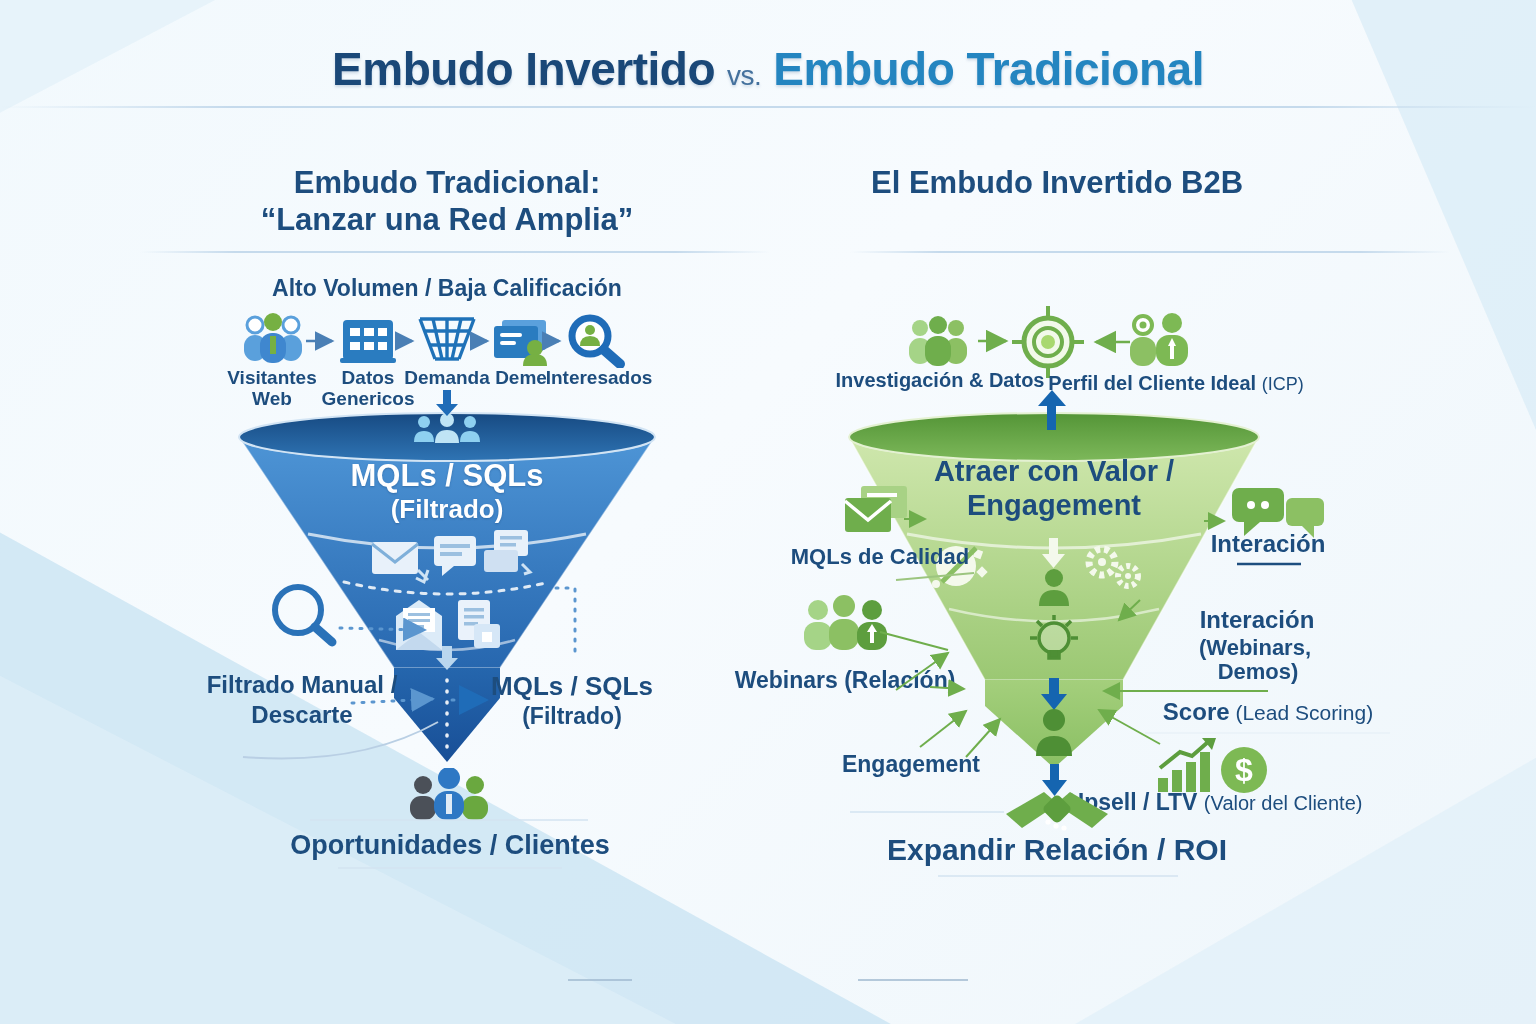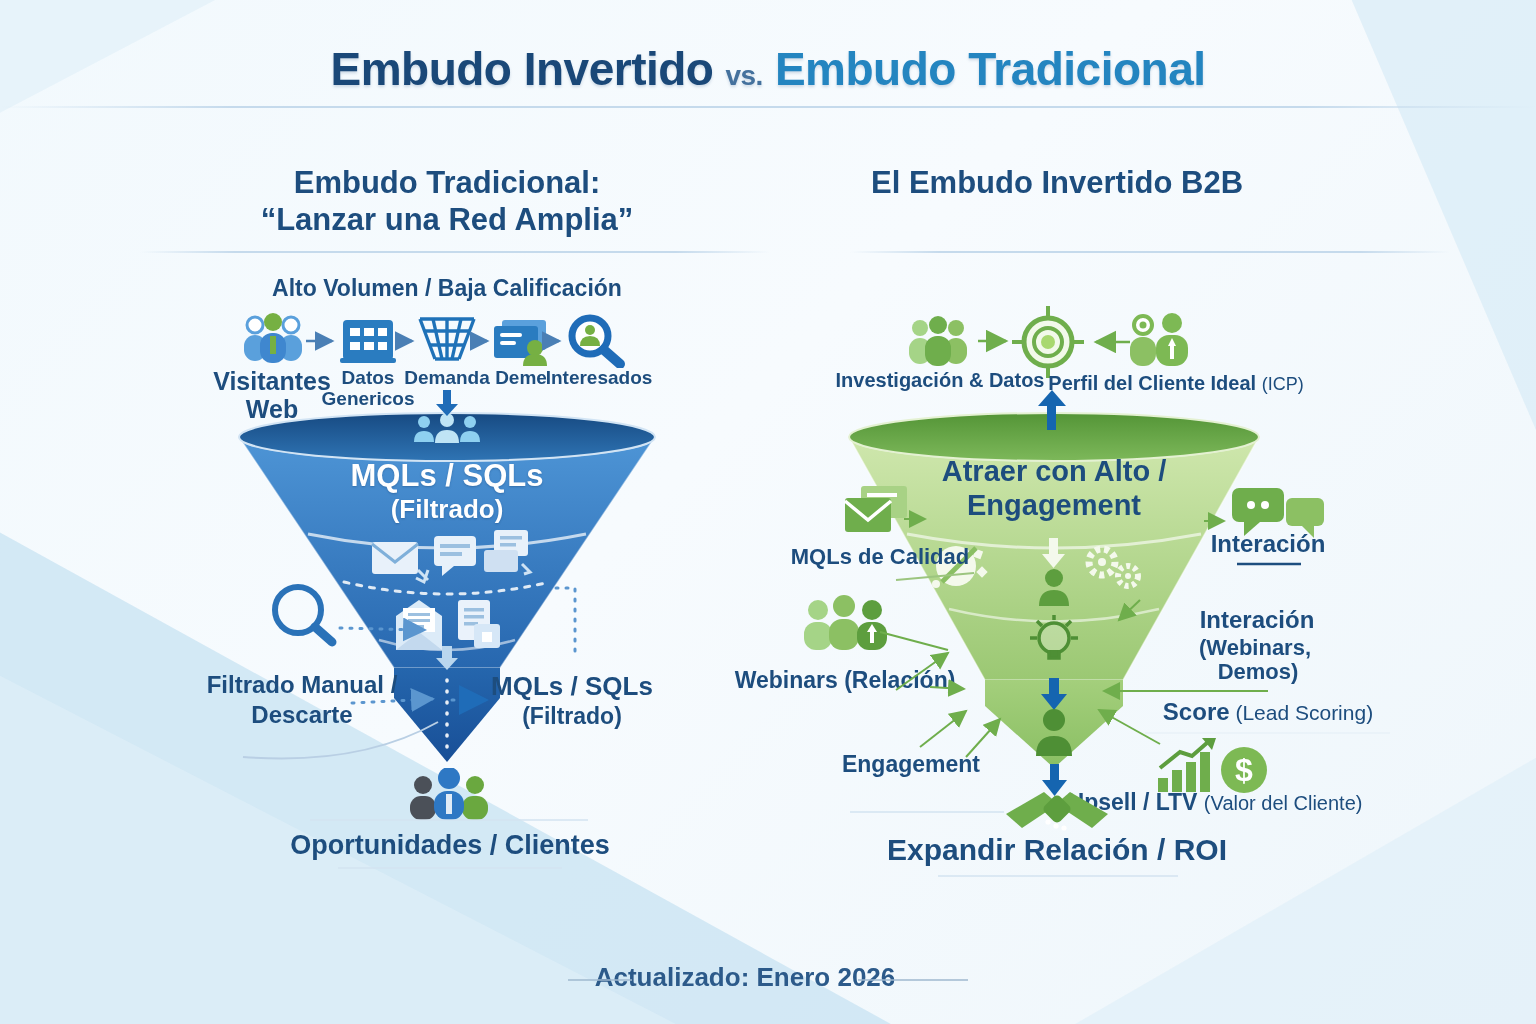--- a/index.html
+++ b/index.html
@@ -8,21 +8,21 @@
     background:linear-gradient(135deg,#f2f9fd 0%,#f7fbfe 45%,#eef6fb 100%);}
   .abs{position:absolute;}
   .bg{position:absolute;inset:0;}
   .lbl{position:absolute;transform:translateX(-50%);white-space:nowrap;
     color:#1d4d7e;font-weight:700;text-align:center;line-height:1.12;}
   .lbl .sub2{display:block;}
   .white{color:#fff;text-shadow:0 1px 2px rgba(20,60,110,.35);}
   .title-row{position:absolute;left:0;right:0;top:42px;text-align:center;
     font-weight:800;font-size:46px;color:#1a4878;letter-spacing:-.5px;
     text-shadow:0 2px 3px rgba(30,70,120,.18);}
-  .title-row .vs{font-size:28px;color:#44719d;font-weight:700;margin:12px 12px;}
+  .title-row .vs{font-size:28px;color:#44719d;font-weight:400;margin:12px 12px;}
   .title-row .p2{color:#2485c0;}
   .hr{position:absolute;height:2px;background:linear-gradient(90deg,rgba(190,214,236,0),#c5daec 15%,#c5daec 85%,rgba(190,214,236,0));}
   svg{display:block;}
   .foot{position:absolute;transform:translateX(-50%);color:#2c5a8a;font-weight:600;}
 </style>
 </head>
 <body>
 
 <div id="canvas">
 
@@ -84,21 +84,21 @@
     <circle cx="43" cy="30" r="8" fill="#76b043"></circle>
     <path d="M31 48 q0 -12 12 -12 q12 0 12 12 z" fill="#76b043"></path>
   </svg>
   <svg class="abs" style="left:566px;top:314px;" width="62" height="54" viewBox="0 0 62 54">
     <circle cx="24" cy="22" r="18" fill="#fff" stroke="#1f6cb8" stroke-width="7"></circle>
     <circle cx="24" cy="16" r="5" fill="#76b043"></circle>
     <path d="M14 32 q0 -10 10 -10 q10 0 10 10 z" fill="#76b043"></path>
     <line x1="38" y1="36" x2="54" y2="50" stroke="#1f6cb8" stroke-width="10" stroke-linecap="round"></line>
   </svg>
 
-  <div class="lbl" style="left:272px;top:367px;font-size:25px;">
+  <div class="lbl" style="left:272px;top:367px;font-size:19px;">
     <span class="sub2">Visitantes</span>
       <span class="sub2">Web</span>
     </div>
   <div class="lbl" style="left:368px;top:367px;font-size:19px;">
     <span class="sub2">Datos</span>
       <span class="sub2">Genericos</span>
     </div>
   <div class="lbl" style="left:447px;top:367px;font-size:19px;">
     <span class="sub2">Demanda</span>
     </div>
@@ -288,21 +288,21 @@
     <g fill="#1565b0">
       <rect x="219" y="268" width="10" height="16"></rect>
         <polygon points="211,284 237,284 224,300"></polygon>
     </g>
     <g fill="#4e8f35">
       <circle cx="224" cy="310" r="11"></circle>
         <path d="M206,346 q0-20 18-20 q18,0 18,20 z"></path>
     </g>
   </svg>
 
-  <div class="lbl" style="left:1054px;top:455px;font-size:29px;">Atraer con Alto /</div>
+  <div class="lbl" style="left:1054px;top:455px;font-size:29px;">Atraer con Valor /</div>
   <div class="lbl" style="left:1054px;top:489px;font-size:29px;">Engagement</div>
 
   <svg class="abs" style="left:843px;top:484px;" width="66" height="58" viewBox="0 0 66 58">
     <rect x="18" y="2" width="46" height="32" rx="3" fill="#a8d285"></rect>
     <rect x="24" y="9" width="30" height="4" fill="#fff"></rect>
       <rect x="24" y="17" width="22" height="4" fill="#fff"></rect>
     <rect x="2" y="14" width="46" height="34" rx="3" fill="#6fae4c"></rect>
     <path d="M2 17 L25 36 L48 17" fill="none" stroke="#fff" stroke-width="3.5"></path>
   </svg>
   <div class="lbl" style="left:880px;top:545px;font-size:22px;">MQLs de Calidad</div>
@@ -355,21 +355,20 @@
   <svg class="abs" style="left:1004px;top:782px;" width="106" height="60" viewBox="0 0 106 60">
     <polygon points="2,32 40,10 54,22 18,46" fill="#6fae4c"></polygon>
     <polygon points="104,32 66,10 52,22 88,46" fill="#6fae4c"></polygon>
     <rect x="42" y="16" width="22" height="22" rx="5" transform="rotate(45 53 27)" fill="#5d9e3e"></rect>
     <circle cx="44" cy="40" r="2.6" fill="#fff"></circle>
       <circle cx="52" cy="44" r="2.6" fill="#fff"></circle>
       <circle cx="60" cy="46" r="2.6" fill="#fff"></circle>
   </svg>
   <div class="lbl" style="left:1057px;top:833px;font-size:30px;">Expandir Relación / ROI</div>
 
-  <div class="foot" style="left:745px;top:962px;font-size:26px;">Actualizado: Enero 2026</div>
 
   <svg class="abs" style="left:0;top:0;pointer-events:none;" width="1536" height="1024" viewBox="0 0 1536 1024">
     <defs>
       <marker id="mSteel" markerWidth="9" markerHeight="9" refX="7" refY="4" orient="auto">
           <path d="M0,0 L8,4 L0,8 Z" fill="#4a7fb5"></path>
         </marker>
       <marker id="mGreen" markerWidth="10" markerHeight="10" refX="8" refY="4.5" orient="auto">
           <path d="M0,0 L9,4.5 L0,9 Z" fill="#6fae4c"></path>
         </marker>
       <marker id="mBlue" markerWidth="12" markerHeight="12" refX="9" refY="5" orient="auto">

